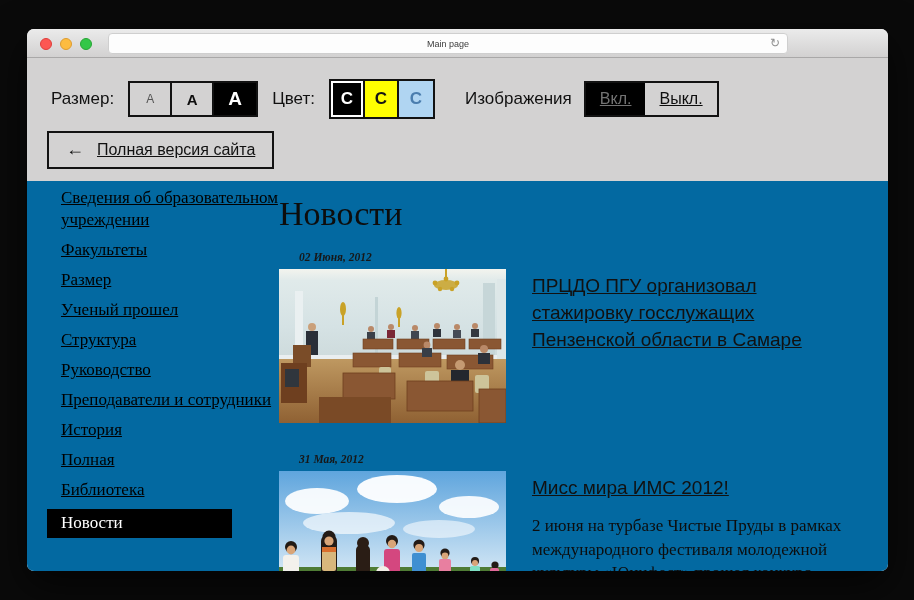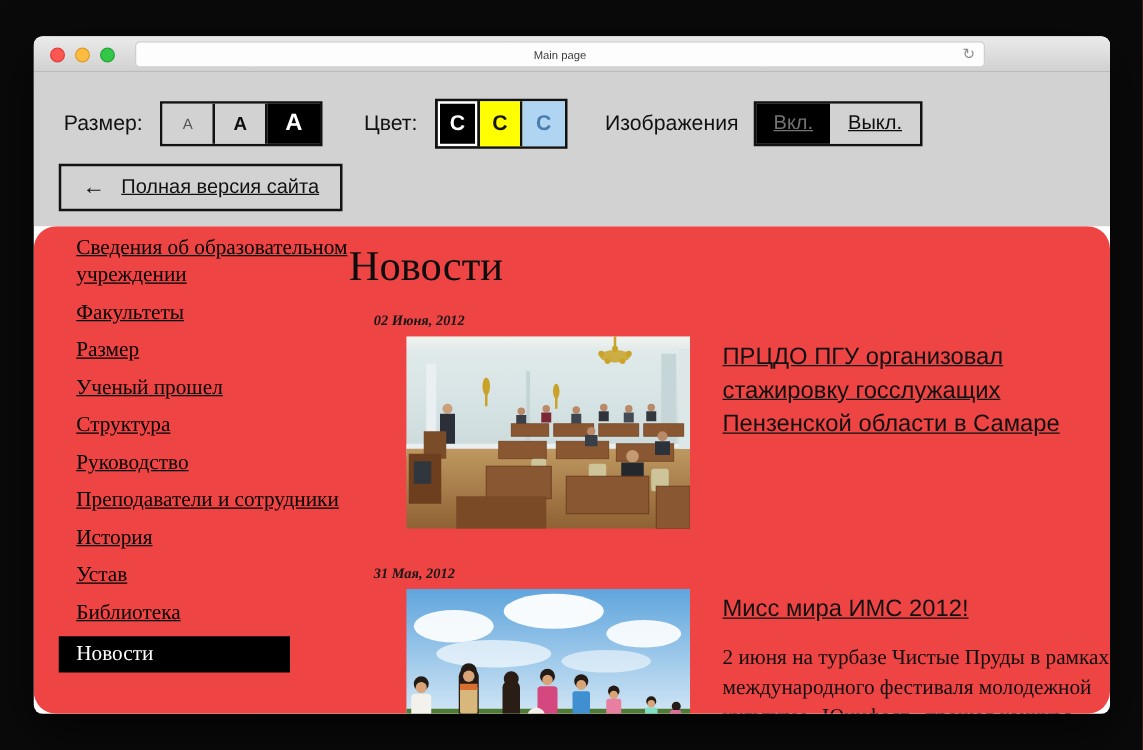--- a/index.html
+++ b/index.html
@@ -26,52 +26,52 @@
 
   
   .access { position:relative; height:123px; background:#d3d2d2; }
   .row1 { position:absolute; left:24px; top:21px; display:flex; align-items:center; }
   .tlabel { font-size:17px; color:#111; }
   .grp { display:flex; border:2px solid #121212; margin-left:14px; }
   .sizebtn { width:42px; height:32px; display:flex; align-items:center; justify-content:center; cursor:pointer; }
   .sizebtn.s1 { background:#d3d2d2; color:#555; font-size:12px; border-right:2px solid #121212; }
   .sizebtn.s2 { background:#d3d2d2; color:#0d0d0d; font-size:15px; font-weight:bold; border-right:2px solid #121212; }
   .sizebtn.s3 { background:#000; color:#fff; font-size:19px; font-weight:bold; }
-  .gap-color { margin-left:33px; }
+  .gap-color { margin-left:14px; }
   .colbtn { width:34px; height:36px; display:flex; align-items:center; justify-content:center;
             font-size:17px; font-weight:bold; cursor:pointer; }
   .colbtn.c1 { background:#000; color:#fff; box-shadow:inset 0 0 0 2px #fff; border-right:2px solid #121212; }
   .colbtn.c2 { background:#ffff00; color:#151515; border-right:2px solid #121212; }
   .colbtn.c3 { background:#b0d5f2; color:#4a7dae; }
   .gap-img { margin-left:30px; }
   .onoff { display:flex; border:2px solid #121212; margin-left:12px; }
   .onoffbtn { height:32px; padding:0 14px; display:flex; align-items:center; justify-content:center;
               font-size:16px; text-decoration:underline; cursor:pointer; }
   .onoffbtn.on { background:#000; color:#737373; }
   .onoffbtn.off { background:#d3d2d2; color:#0d0d0d; }
   .fullver { position:absolute; left:20px; top:73px; display:flex; align-items:center; gap:13px;
              border:2px solid #121212; padding:6px 17px 7px; cursor:pointer; background:transparent; }
   .fullver .arr { font-size:18px; color:#111; }
   .fullver .txt { font-size:16px; color:#111; text-decoration:underline; }
 
   
-  .page { display:flex; height:390px; background:#ef4444; overflow:hidden;border-radius:18px; }
+  .page { display:flex; height:390px; background:#0369a1; overflow:hidden; }
   .sidebar { width:252px; flex:none; padding:6px 0 0 34px; font-family:"Liberation Serif",serif; }
   .nav-item { display:block; font-size:17px; line-height:22px; color:#000; text-decoration:underline;
               margin-bottom:8px; cursor:pointer; }
   .nav-item.active { background:#000; color:#fff; text-decoration:none; margin-left:-14px;
                      width:185px; padding:3px 0 4px 14px; }
 
   .main { flex:1; padding:14px 28px 0 0; }
   .main h1 { font-family:"Liberation Serif",serif; font-weight:400; font-size:34px; color:#0d0d0d; }
   .date { font-family:"Liberation Serif",serif; font-style:italic; font-weight:600;
           font-size:11.5px; color:#171717;padding-left:20px; }
   .art1 .date { margin-top:18px; }
   .art2 .date { margin-top:30px; }
-  .artrow { display:flex; gap:26px; margin-top:6px;margin-left:46px; }
+  .artrow { display:flex; gap:26px; margin-top:6px; }
   .photo { width:227px; flex:none; display:block; cursor:pointer; }
   .artbody { width:327px; padding-top:3px; }
   .headline { font-size:19px; line-height:27px; color:#111; text-decoration:underline; cursor:pointer; display:inline; }
   .bodytext { font-family:"Liberation Serif",serif; font-size:17px; line-height:23.5px; color:#0d0d0d; margin-top:13px; }
 </style>
 </head>
 <body>
 
 <div class="window">
 
@@ -120,21 +120,21 @@
 
     <nav class="sidebar">
       <a class="nav-item">Сведения об образовательном учреждении</a>
       <a class="nav-item">Факультеты</a>
       <a class="nav-item">Размер</a>
       <a class="nav-item">Ученый прошел</a>
       <a class="nav-item">Структура</a>
       <a class="nav-item">Руководство</a>
       <a class="nav-item">Преподаватели и сотрудники</a>
       <a class="nav-item">История</a>
-      <a class="nav-item">Устав</a>
+      <a class="nav-item">Полная</a>
       <a class="nav-item">Библиотека</a>
       <a class="nav-item active">Новости</a>
     </nav>
 
     <main class="main">
       <h1>Новости</h1>
 
       <article class="art1">
         <div class="date">02 Июня, 2012</div>
         <div class="artrow">

